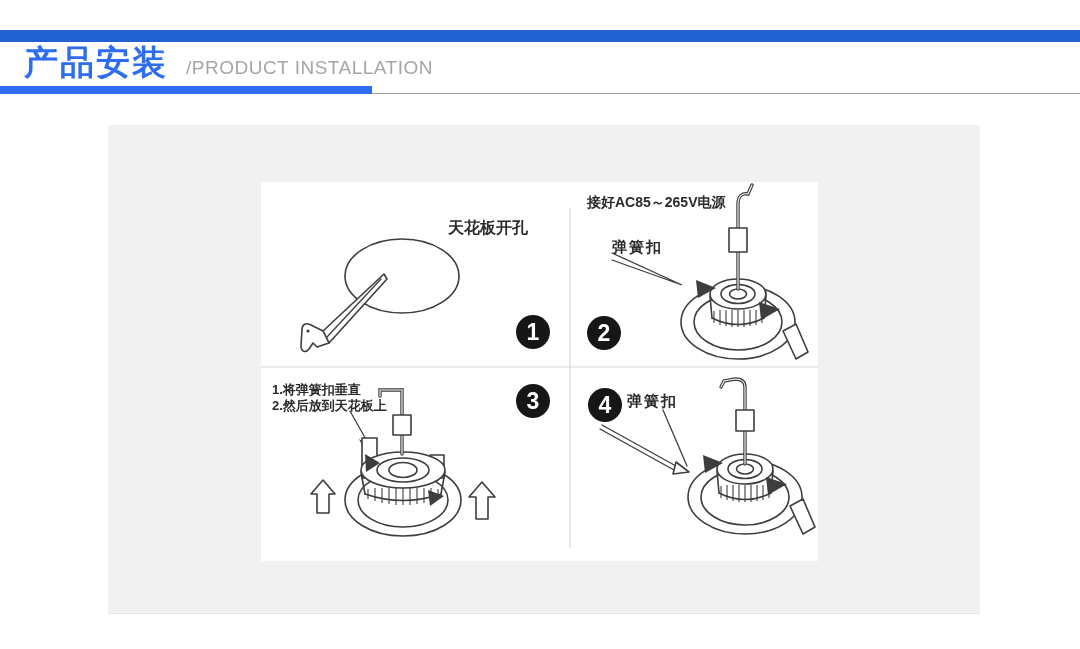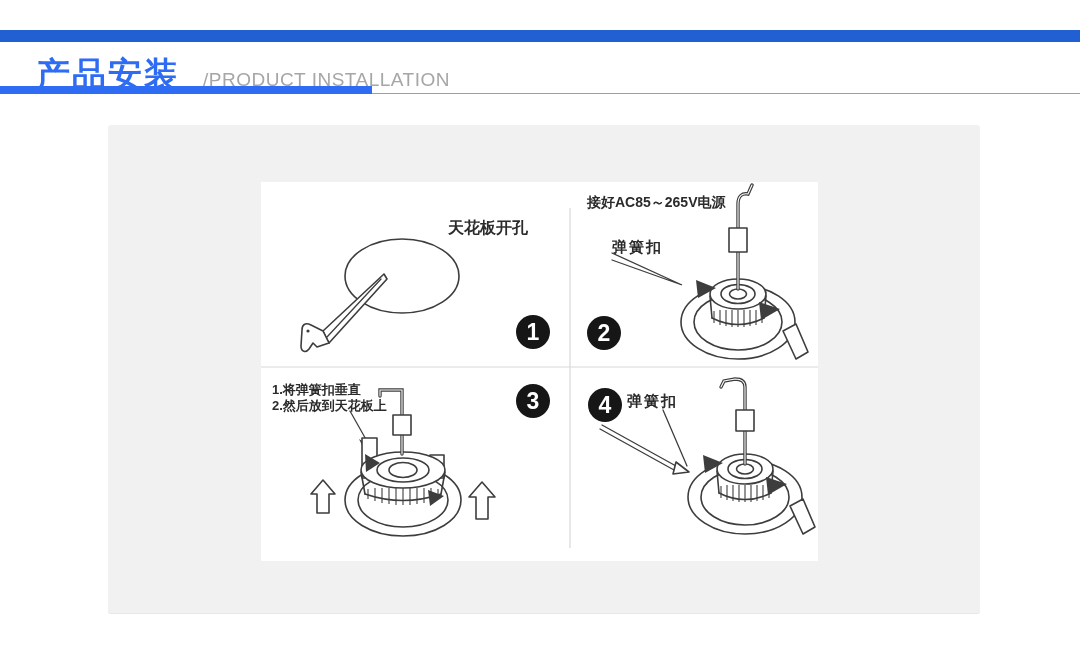--- a/index.html
+++ b/index.html
@@ -4,22 +4,22 @@
 <style>
   :root{
     --accent:#2d6cf3; --topbar:#2160d2; --subtitle:#a6a6a6; --hairline:#9e9e9e;
     --card:#f1f1f2; --panel:#ffffff; --line:#3d3d3d; --divider:#d8d8d8; --badge:#161616;
   }
   html,body{margin:0;padding:0;background:#fff;}
   .page{position:relative;width:1080px;height:649px;background:#fff;overflow:hidden;
         font-family:"Liberation Sans",sans-serif;}
   .top-bar{position:absolute;left:0;top:30px;width:1080px;height:12px;background:var(--topbar);}
   .header-row{position:absolute;left:24px;top:42px;display:flex;align-items:baseline;}
-  .title-cn{font-size:34px;font-weight:700;color:var(--accent);letter-spacing:2px;line-height:40px;margin:12px;}
-  .title-en{font-size:19px;font-weight:400;color:var(--subtitle);margin-left:11px;letter-spacing:0.5px;}
+  .title-cn{font-size:34px;font-weight:700;color:var(--accent);letter-spacing:2px;line-height:40px;margin:0;}
+  .title-en{font-size:19px;font-weight:400;color:var(--subtitle);margin-left:18px;letter-spacing:0.5px;}
   .hairline{position:absolute;left:0;top:93px;width:1080px;height:1px;background:var(--hairline);}
   .underline{position:absolute;left:0;top:86px;width:372px;height:8px;background:var(--accent);}
   .card{position:absolute;left:108px;top:125px;width:872px;height:488px;background:var(--card);
         border-radius:3px;border-bottom:1px solid #e7e7e9;}
   .panel{position:absolute;left:261px;top:182px;width:557px;height:379px;background:var(--panel);}
   .n{fill:none;stroke:var(--line);stroke-width:1.6;stroke-linecap:round;stroke-linejoin:round;}
   .w{fill:#fff;stroke:var(--line);stroke-width:1.6;stroke-linejoin:round;}
   .f{fill:var(--line);stroke:none;}
   .fin{fill:none;stroke:var(--line);stroke-width:1.1;}
   .thin{fill:none;stroke:var(--line);stroke-width:1.3;stroke-linecap:round;}

